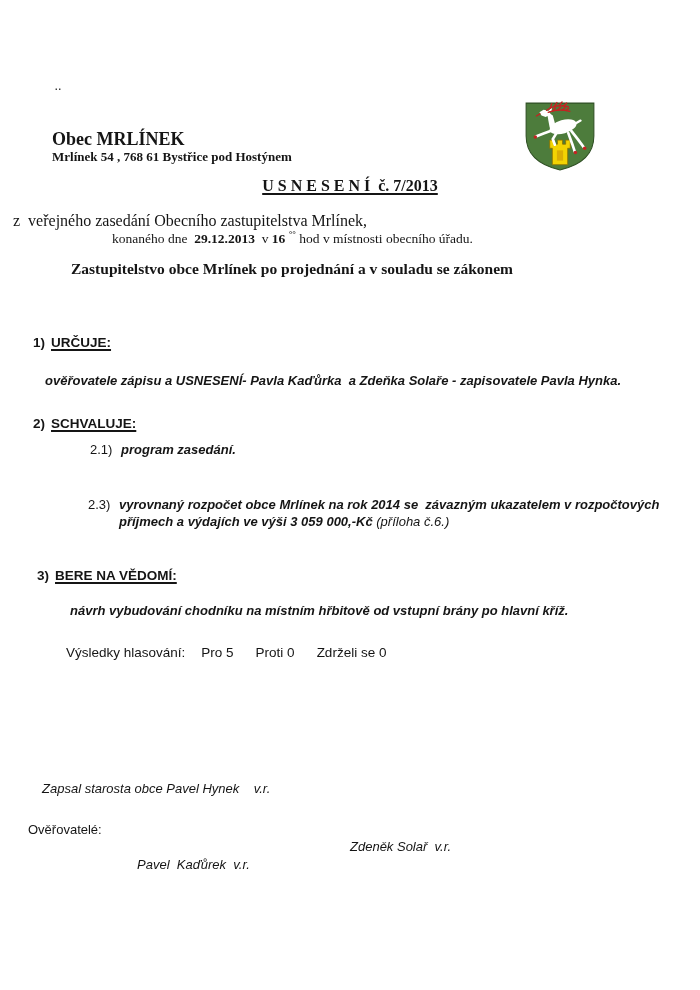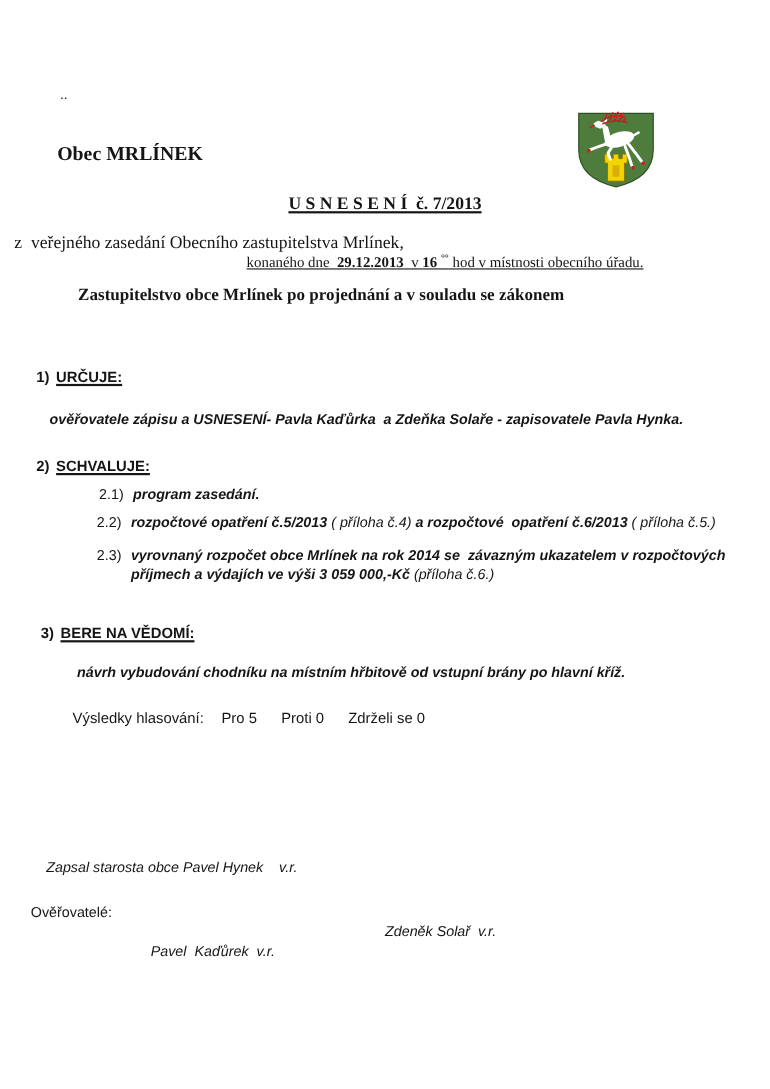--- a/index.html
+++ b/index.html
@@ -22,21 +22,21 @@
 
   .stray-mark { left:55px; top:82px; font-size:9px; font-weight:bold; letter-spacing:1px; color:#222; }
 
   .org-name    { left:52px; top:129px; font-size:18px; font-weight:bold; }
   .org-address { left:52px; top:149px; font-size:13px; font-weight:bold; }
 
   .emblem { left:522px; top:101px; width:76px; height:71px; }
 
   .doc-title { left:0; top:177px; width:700px; text-align:center; font-size:16px; font-weight:bold; }
   .sub1 { left:0; top:212px; width:700px; text-align:left; font-size:16px;margin-left:13px; }
-  .sub2 { left:0; top:229px; width:585px; text-align:right; font-size:13.5px;text-decoration:underline; }
+  .sub2 { left:0; top:229px; width:585px; text-align:center; font-size:13.5px; }
   .sub2 sup { font-size:9px; font-weight:bold; }
 
   .lead { left:71px; top:260px; font-size:15.5px; font-weight:bold; }
 
   .sec-head { font-size:13.5px; font-weight:bold; display:flex; }
   .sec-head .num { margin-right:6px; }
   .s1-head { left:33px; top:335px; }
   .s2-head { left:33px; top:416px; }
   .s3-head { left:37px; top:568px; }
 
@@ -60,20 +60,21 @@
   .verifier2 { left:350px; top:839px; font-size:13px; }
 </style>
 </head>
 <body>
 
 <div class="page">
 
   <div class="abs sans stray-mark t">..</div>
 
   <div class="abs serif org-name t">Obec MRLÍNEK</div>
+  <div class="abs serif org-address t">Mrlínek 54 , 768 61 Bystřice pod Hostýnem</div>
 
   <svg class="abs emblem" viewBox="0 0 74 69">
     <path d="M4 2 H70 V34 C70 52 57 62.5 37 67 C17 62.5 4 52 4 34 Z" stroke="#2f4f24" stroke-width="1" fill="#4d7c3c"></path>
     <path d="M27 46 L27 38 L31.5 38 L31.5 42 L34.5 42 L34.5 38 L39.5 38 L39.5 42 L42.5 42 L42.5 38 L47 38 L47 46 L44.5 46 L44.5 62 L29.5 62 L29.5 46 Z" stroke="#8a7000" stroke-width="0.8" fill="#f2d303"></path>
     <rect x="34" y="48" width="6" height="10" fill="#d9ae05"></rect>
     <g>
       <g stroke="#ffffff" stroke-width="2.6" stroke-linecap="round" fill="none">
         <path d="M31 28 L21 31.5 L13.5 34.5"></path>
         <path d="M34 30.5 L30 37 L32 42.5"></path>
         <path d="M48 29 L55 38 L60.5 45.5"></path>
@@ -126,24 +127,20 @@
   <div class="abs sans sec-head s2-head">
     <span class="num t">2)</span>
     <span class="u t">SCHVALUJE:</span>
   </div>
 
   <div class="abs sans item i1">
     <span class="num t">2.1)</span>
     <span class="content bi t">program zasedání.</span>
   </div>
 
-  <div class="abs sans item i2">
-    <span class="num t">2.2)</span>
-    <span class="content"><span class="bi t">rozpočtové opatření č.5/2013</span><span class="it t"> ( příloha č.4) </span><span class="bi t">a rozpočtové  opatření č.6/2013</span><span class="it t"> ( příloha č.5.)</span></span>
-  </div>
 
   <div class="abs sans item i3">
     <span class="num t">2.3)</span>
     <span class="content"><span class="bi t">vyrovnaný rozpočet obce Mrlínek na rok 2014 se  závazným ukazatelem v rozpočtových
 příjmech a výdajích ve výši 3 059 000,-Kč </span><span class="it t">(příloha č.6.)</span></span>
   </div>
 
   <div class="abs sans sec-head s3-head">
     <span class="num t">3)</span>
     <span class="u t">BERE NA VĚDOMÍ:</span>

